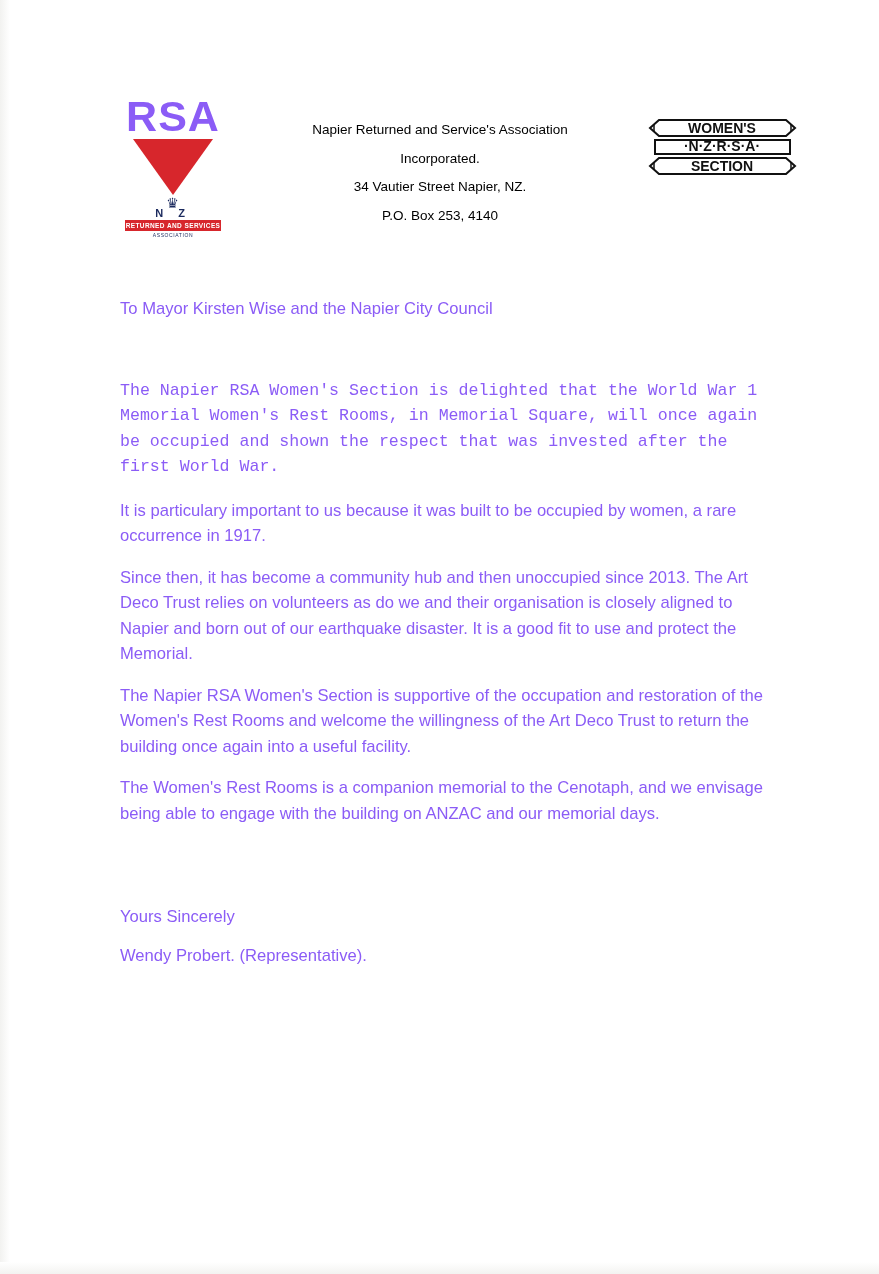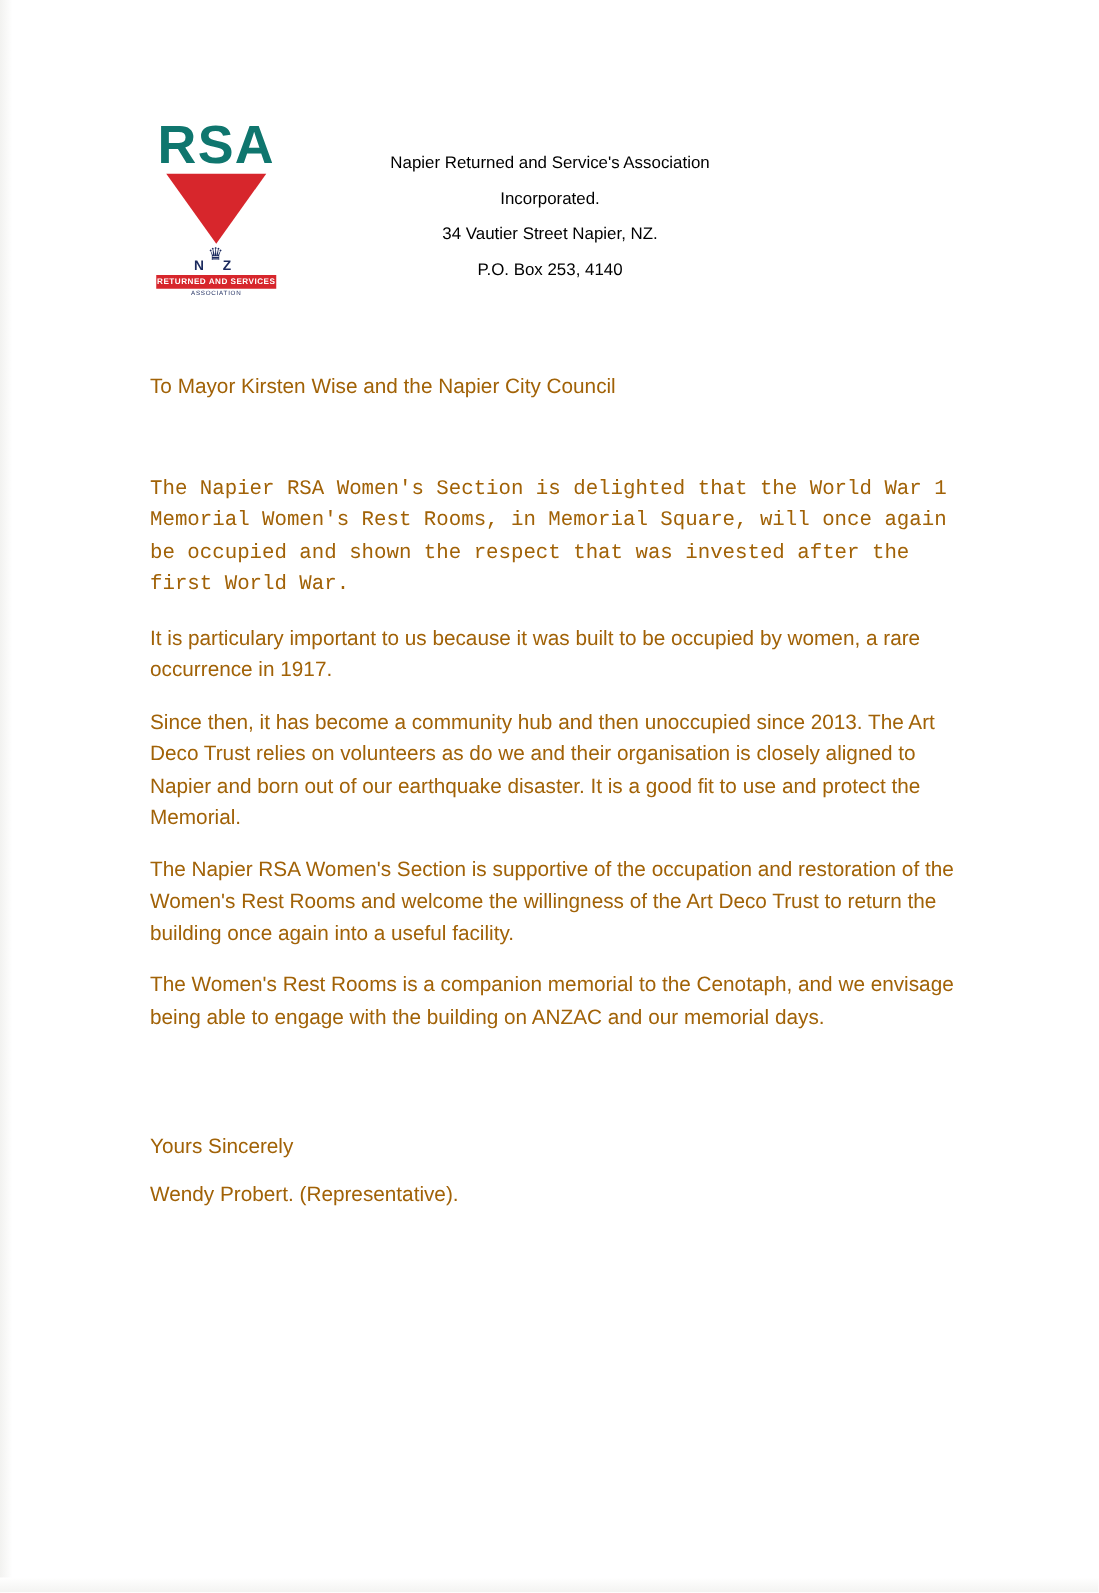--- a/index.html
+++ b/index.html
@@ -47,21 +47,21 @@
     left: 118px;
     top: 9px;
     width: 110px;
     text-align: center;
   }
   .rsa-word {
     font-family: "Liberation Sans", sans-serif;
     font-weight: bold;
     font-size: 43px;
     letter-spacing: 1px;
-    color: #0f766e;
+    color: #8b5cf6;
     line-height: 42px;
     margin: 0;
   }
   .rsa-chev {
     width: 0; height: 0;
     margin: 2px auto 0 auto;
     border-left: 40px solid transparent;
     border-right: 40px solid transparent;
     border-top: 56px solid #d7262c;
   }
@@ -126,21 +126,21 @@
   .ws-badge svg { display: block; }
 
   
   .letter-body {
     position: absolute;
     left: 120px;
     top: 296px;
     width: 645px;
     font-size: 16.6px;
     line-height: 25.5px;
-    color: #a16207;
+    color: #8b5cf6;
   }
   .salutation {
     margin: 0 0 56px 0;
   }
   .letter-body p.para {
     margin: 0 0 16px 0;
     text-align: left;
   }
   .letter-body p.first-para {
     margin-bottom: 18px;
@@ -173,20 +173,37 @@
       </div>
     </div>
 
     <div class="address-block">
       <div>Napier Returned and Service's Association</div>
       <div>Incorporated.</div>
       <div>34 Vautier Street Napier, NZ.</div>
       <div>P.O. Box 253, 4140</div>
     </div>
 
+    <div class="ws-badge">
+      <svg width="155" height="68" viewBox="0 0 155 68" xmlns="http://www.w3.org/2000/svg">
+        <g fill="none" stroke="#111111" stroke-width="2">
+
+          <path d="M14 10 L141 10 L150 18 L141 26 L14 26 L5 18 Z"></path>
+          <path d="M10 30 L145 30 L145 44 L10 44 Z"></path>
+          <path d="M14 48 L141 48 L150 56 L141 64 L14 64 L5 56 Z"></path>
+          <path d="M9 14 L9 22" stroke-width="1.5"></path>
+          <path d="M146 14 L146 22" stroke-width="1.5"></path>
+          <path d="M9 52 L9 60" stroke-width="1.5"></path>
+          <path d="M146 52 L146 60" stroke-width="1.5"></path>
+        </g>
+        <text x="77" y="23" text-anchor="middle" font-family="Liberation Sans, sans-serif" font-size="14" font-weight="bold" fill="#111111">WOMEN'S</text>
+        <text x="77" y="41" text-anchor="middle" font-family="Liberation Sans, sans-serif" font-size="14" font-weight="bold" fill="#111111">·N·Z·R·S·A·</text>
+        <text x="77" y="61" text-anchor="middle" font-family="Liberation Sans, sans-serif" font-size="14" font-weight="bold" fill="#111111">SECTION</text>
+      </svg>
+    </div>
   </div>
 
   <div class="letter-body">
     <p class="salutation">To Mayor Kirsten Wise and the Napier City Council</p>
     <p class="para first-para">The Napier RSA Women's Section is delighted that the World War 1 Memorial Women's Rest Rooms, in Memorial Square, will once again be occupied and shown the respect that was invested after the first World War.</p>
     <p class="para">It is particulary important to us because it was built to be occupied by women, a rare occurrence in 1917.</p>
     <p class="para">Since then, it has become a community hub and then unoccupied since 2013.  The Art Deco Trust relies on volunteers as do we and their organisation is closely aligned to Napier and born out of our earthquake disaster.  It is a good fit to use and protect the Memorial.</p>
     <p class="para">The Napier RSA Women's Section is supportive of the occupation and restoration of the Women's Rest Rooms and welcome the willingness of the Art Deco Trust to return the building once again into a useful facility.</p>
     <p class="para">The Women's Rest Rooms is a companion memorial to the Cenotaph, and we envisage being able to engage with the building on ANZAC and our memorial days.</p>
     <p class="sign-off">Yours Sincerely</p>

